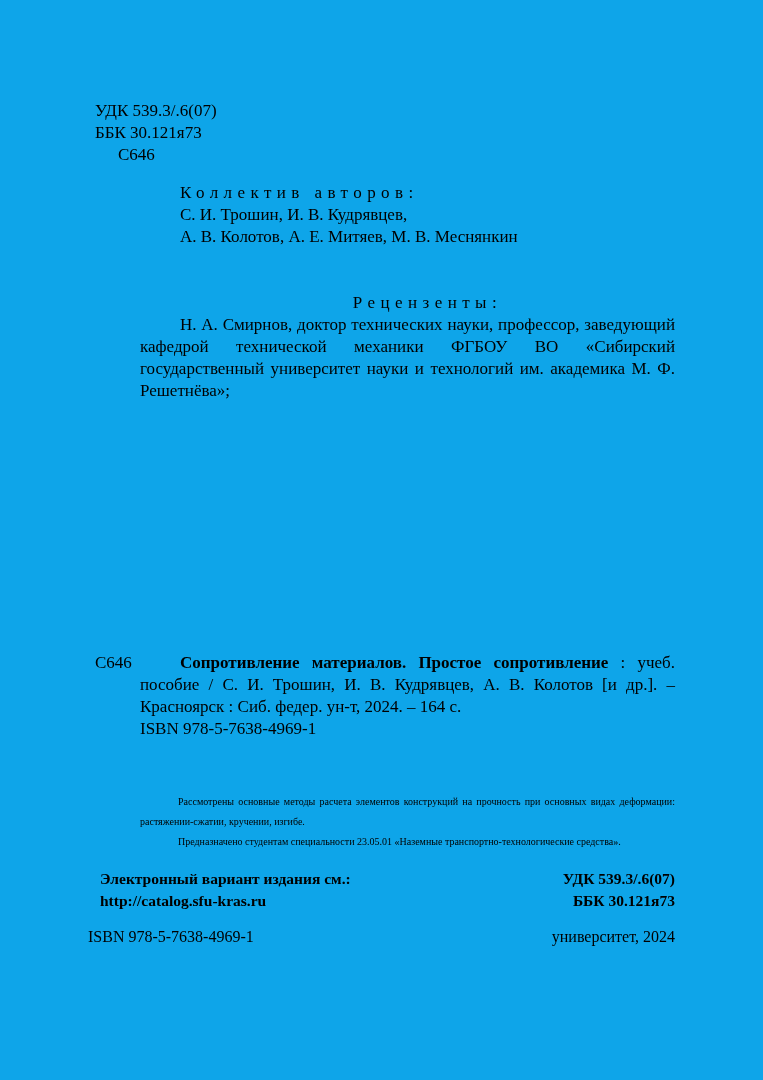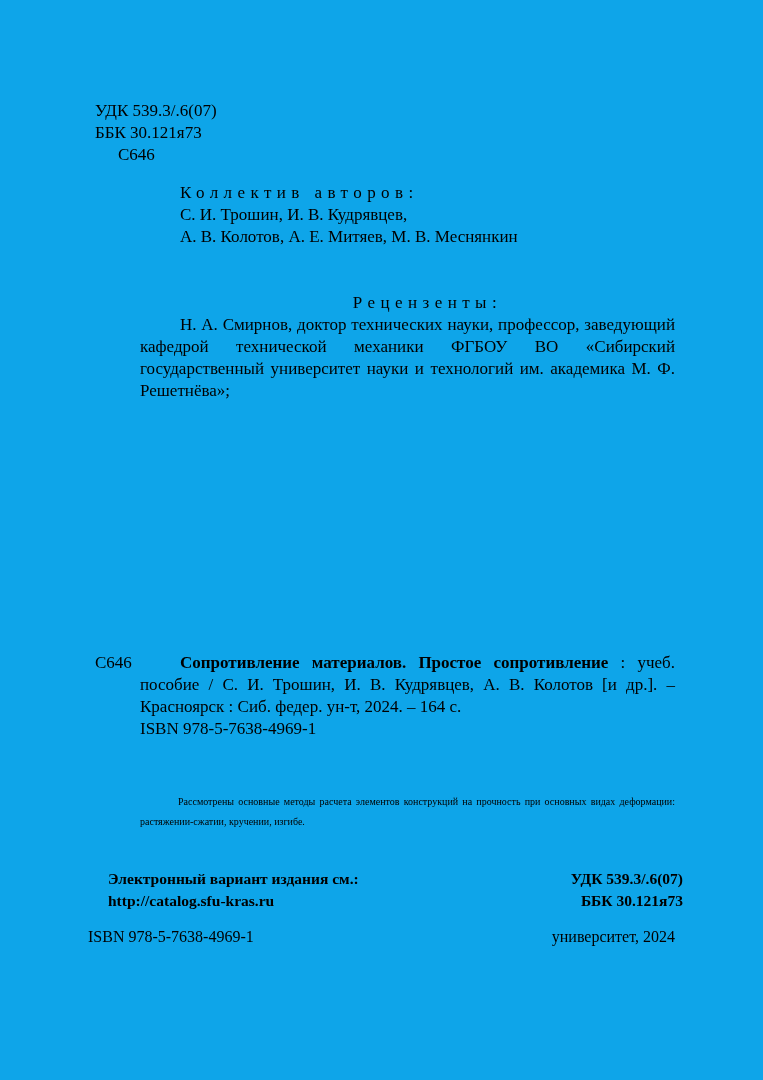--- a/index.html
+++ b/index.html
@@ -83,21 +83,21 @@
     line-height: 20px;
     text-align: justify;
     margin-top: 30px;
   }
   .annotation-block p {
     text-indent: 38px;
   }
 
   .footer-links {
     position: absolute;
-    left: 108px;
+    left: 100px;
     top: 868px;
     width: 575px;
     display: flex;
     justify-content: space-between;
     font-weight: bold;
     font-size: 15.5px;
     line-height: 22px;
   }
   .footer-links .links-left { text-align: left; }
   .footer-links .links-right { text-align: right; }
@@ -139,20 +139,21 @@
   </div>
 
   <div class="catalog-block">
     <span class="catalog-code">С646</span>
     <p class="catalog-text"><span class="bold">Сопротивление материалов. Простое сопротивление</span><span> : учеб. пособие / С. И. Трошин, И. В. Кудрявцев, А. В. Колотов [и др.]. – Красноярск : Сиб. федер. ун-т, 2024. – 164 с.</span></p>
     <p class="catalog-isbn">ISBN 978-5-7638-4969-1</p>
   </div>
 
   <div class="annotation-block">
     <p>Рассмотрены основные методы расчета элементов конструкций на прочность при основных видах деформации: растяжении-сжатии, кручении, изгибе.</p>
+    <p>Предназначено студентам специальности 23.05.01 «Наземные транспортно-технологические средства».</p>
   </div>
 
   <div class="footer-links">
     <div class="links-left">
       <p>Электронный вариант издания см.:</p>
       <p>http://catalog.sfu-kras.ru</p>
     </div>
     <div class="links-right">
       <p>УДК 539.3/.6(07)</p>
       <p>ББК 30.121я73</p>

